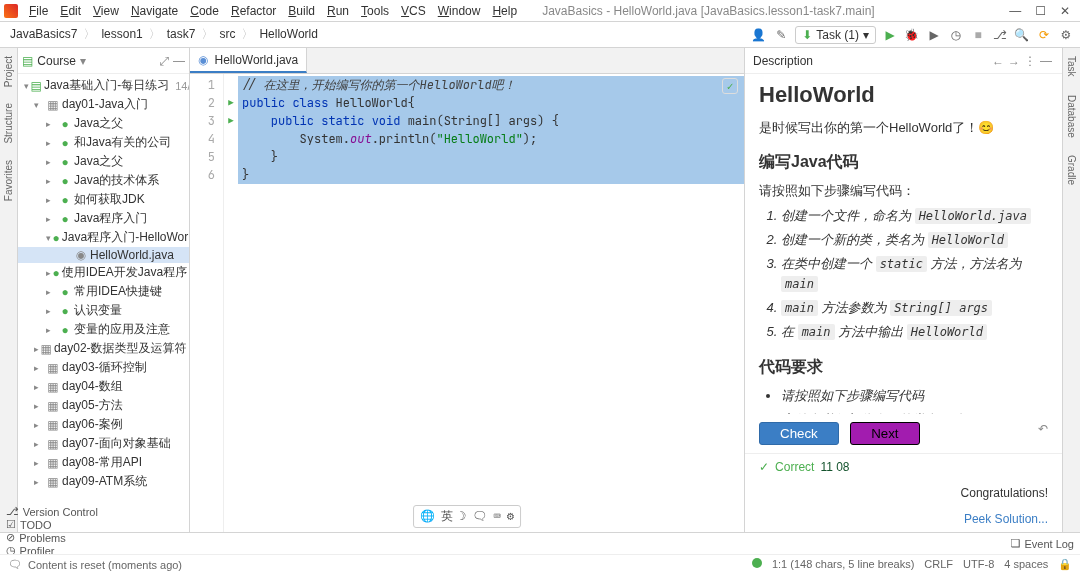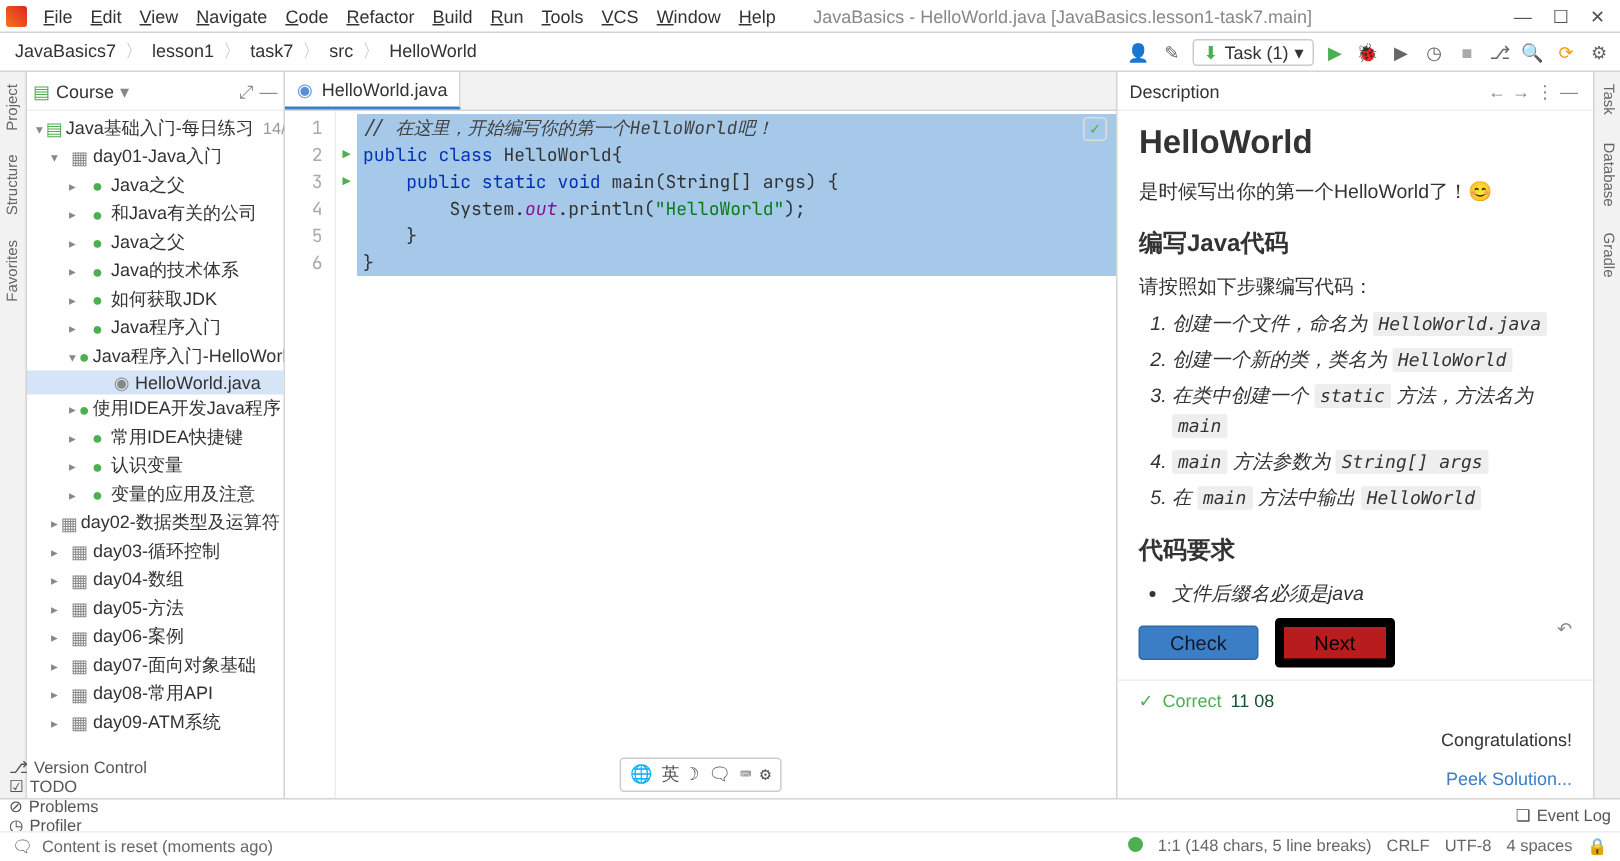--- a/index.html
+++ b/index.html
@@ -59,22 +59,22 @@
 .desc-head .title { flex:1; }
 .desc-head .btn { width:16px; color:#888; cursor:pointer; text-align:center; }
 .desc-body { flex:1; overflow:auto; padding:8px 14px; font-size:13px; }
 .desc-body h1 { font-size:22px; font-weight:700; margin-bottom:10px; }
 .desc-body h2 { font-size:16px; font-weight:700; margin:14px 0 8px; }
 .desc-body p { margin:6px 0; line-height:1.5; }
 .desc-body ol, .desc-body ul { padding-left:22px; margin:6px 0; }
 .desc-body li { margin:3px 0; line-height:1.6;font-style:italic; }
 .desc-body code { background:#eee; padding:1px 4px; border-radius:2px; font-family:Consolas,monospace; font-size:12px; }
 .desc-actions { padding:8px 14px; }
-.btn-check { background:#3b7ec5; color:#0f172a; border:1px solid #2f6aa8; border-radius:3px; padding:3px 20px; cursor:pointer; margin-right:8px; }
-.btn-next { background:#b91c1c; border:6px solid #000000; border-radius:3px; padding:3px 20px; cursor:pointer; }
+.btn-check { background:#3b7ec5; color:#ffffff; border:1px solid #2f6aa8; border-radius:3px; padding:3px 20px; cursor:pointer; margin-right:8px; }
+.btn-next { background:#a21caf; border:1px solid #000000; border-radius:3px; padding:3px 20px; cursor:pointer; }
 .back-btn { float:right; color:#888; cursor:pointer; }
 .correct-line { padding:6px 14px; display:flex; align-items:center; gap:6px; color:#4CAF50; font-size:12px; border-top:1px solid #eee; }
 .correct-line .ts { color:#14532d; }
 .extra { padding:6px 14px; font-size:12px;text-align:right; }
 .peek { color:#3b7ec5; cursor:pointer; }
 .rightrail { width:18px; background:#f2f2f2; border-left:1px solid #d4d4d4; display:flex; flex-direction:column; align-items:center; padding-top:4px; gap:10px; }
 .rightrail .tab { writing-mode:vertical-rl; font-size:10px; color:#666; cursor:pointer; padding:4px 1px; }
 .footer { height:22px; background:#fff; border-top:1px solid #d4d4d4; display:flex; align-items:center; padding:0 6px; font-size:11px; gap:14px; }
 .footer .item { display:flex; align-items:center; gap:4px; color:#555; cursor:pointer; }
 .footer .right { margin-left:auto; display:flex; gap:4px; }
@@ -320,21 +320,21 @@
       <p>请按照如下步骤编写代码：</p>
       <ol id="desc-ol">
           <li>创建一个文件，命名为 <code>HelloWorld.java</code></li>
           <li>创建一个新的类，类名为 <code>HelloWorld</code></li>
           <li>在类中创建一个 <code>static</code> 方法，方法名为 <code>main</code></li>
           <li><code>main</code> 方法参数为 <code>String[] args</code></li>
           <li>在 <code>main</code> 方法中输出 <code>HelloWorld</code></li>
         </ol>
       <h2>代码要求</h2>
       <ul id="desc-ul">
-          <li>文件后缀名必须是java</li>
+          <li>请按照如下步骤编写代码</li>
           <li>文件名必须与代码里的类名一致</li>
         </ul>
     </div>
     <div class="desc-actions">
       <button class="btn-check">Check</button>
       <button class="btn-next">Next</button>
       <span class="back-btn">↶</span>
     </div>
     <div class="correct-line">
       <span>✓</span>

